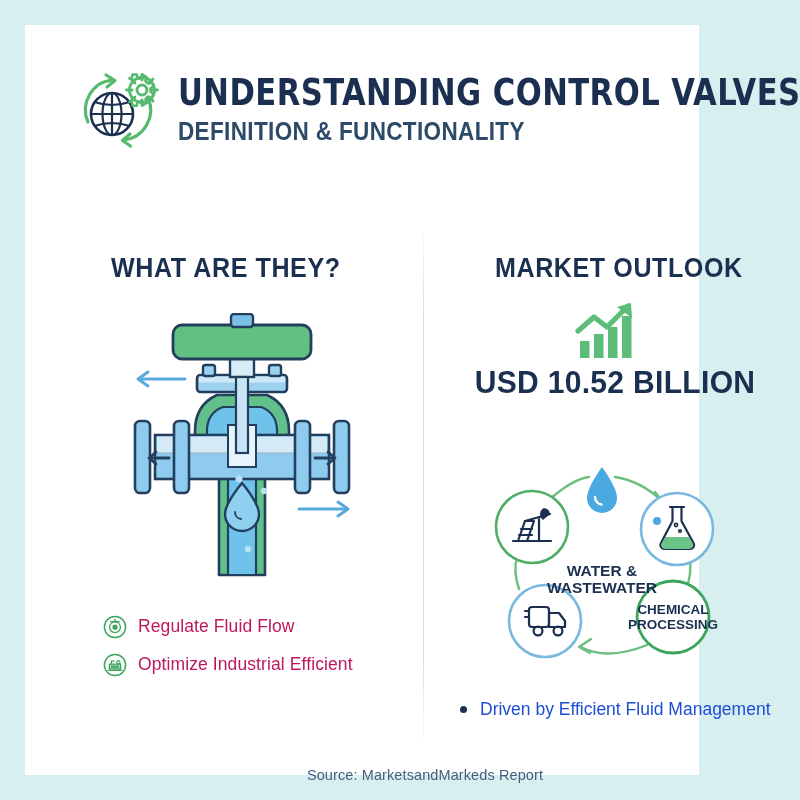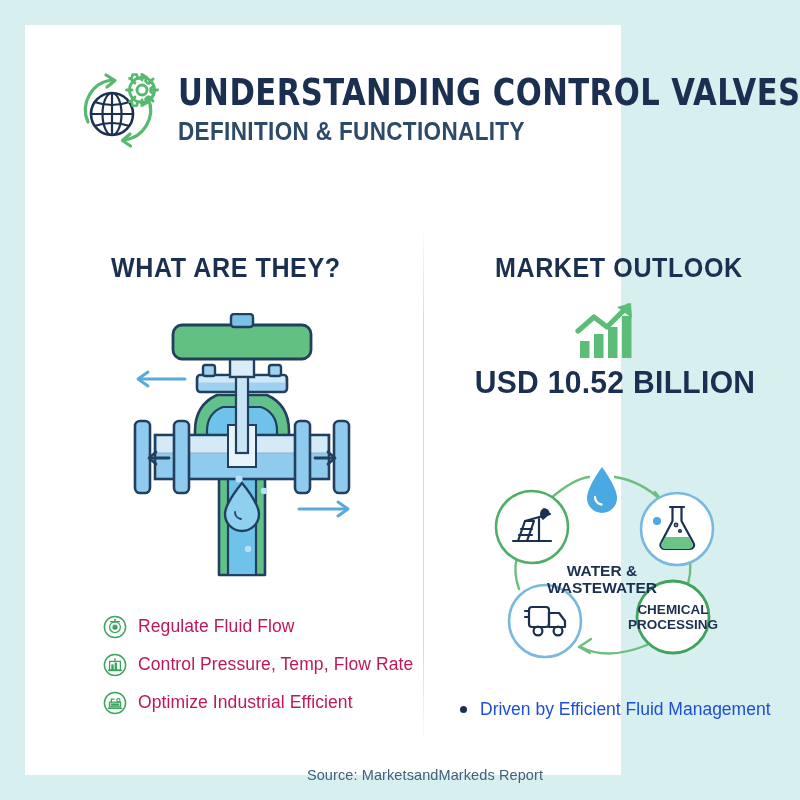--- a/index.html
+++ b/index.html
@@ -16,21 +16,21 @@
   #infographic {
     position: absolute;
     left: 0; top: 0;
     width: 800px;
     height: 800px;
     background: #d8eff0;
   }
   .panel {
     position: absolute;
     left: 25px; top: 25px;
-    width: 596px;
+    width: 674px;
     height: 750px;
     background: #ffffff;
   }
 
   
   .header {
     position: absolute;
     left: 45px; top: 30px;
     width: 670px;
     height: 110px;
@@ -337,33 +337,20 @@
             <circle cx="12" cy="12" r="10.6" fill="none" stroke="#3da55f" stroke-width="1.5"></circle>
             <circle cx="12" cy="12.2" r="5.4" fill="none" stroke="#3da55f" stroke-width="1.3"></circle>
             <circle cx="12" cy="12.2" r="2.6" fill="#3da55f"></circle>
             <line x1="12" y1="4.6" x2="12" y2="7" stroke="#3da55f" stroke-width="1.5" stroke-linecap="round"></line>
             <line x1="7.6" y1="6.6" x2="16.4" y2="6.6" stroke="#3da55f" stroke-width="1.4" stroke-linecap="round"></line>
           </svg>
         </div>
         <div class="feature-label">Regulate Fluid Flow</div>
       </div>
 
-      <div class="feature-item">
-        <div class="feature-icon">
-          <svg viewBox="0 0 24 24" width="24" height="24">
-            <circle cx="12" cy="12" r="10.6" fill="none" stroke="#3da55f" stroke-width="1.5"></circle>
-            <rect x="6.6" y="8.4" width="10.8" height="8.6" fill="none" stroke="#3da55f" stroke-width="1.3"></rect>
-            <rect x="8.3" y="11.4" width="2.4" height="5.6" fill="#3da55f"></rect>
-            <rect x="11.6" y="9.6" width="2.4" height="7.4" fill="#3da55f"></rect>
-            <line x1="5.6" y1="17.4" x2="18.4" y2="17.4" stroke="#3da55f" stroke-width="1.5" stroke-linecap="round"></line>
-            <line x1="12" y1="5.2" x2="12" y2="8.4" stroke="#3da55f" stroke-width="1.3"></line>
-          </svg>
-        </div>
-        <div class="feature-label">Control Pressure, Temp, Flow Rate</div>
-      </div>
 
       <div class="feature-item">
         <div class="feature-icon">
           <svg viewBox="0 0 24 24" width="24" height="24">
             <circle cx="12" cy="12" r="10.6" fill="none" stroke="#3da55f" stroke-width="1.5"></circle>
             <rect x="6.4" y="11.2" width="11.2" height="4.6" fill="none" stroke="#3da55f" stroke-width="1.3"></rect>
             <rect x="7.6" y="12.4" width="8.8" height="2.4" fill="#3da55f"></rect>
             <line x1="5.4" y1="17.2" x2="18.6" y2="17.2" stroke="#3da55f" stroke-width="1.5" stroke-linecap="round"></line>
             <path d="M8.4 11.2 L8.4 8.2 L11 8.2" fill="none" stroke="#3da55f" stroke-width="1.3" stroke-linecap="round"></path>
             <circle cx="15.4" cy="9.2" r="1.6" fill="none" stroke="#3da55f" stroke-width="1.2"></circle>

